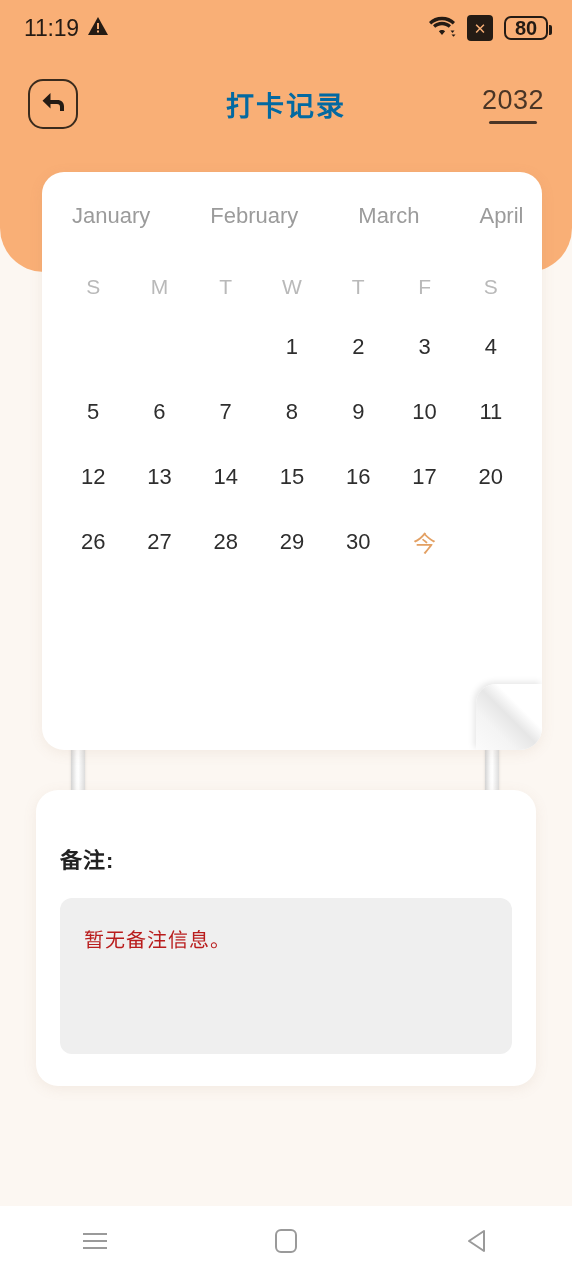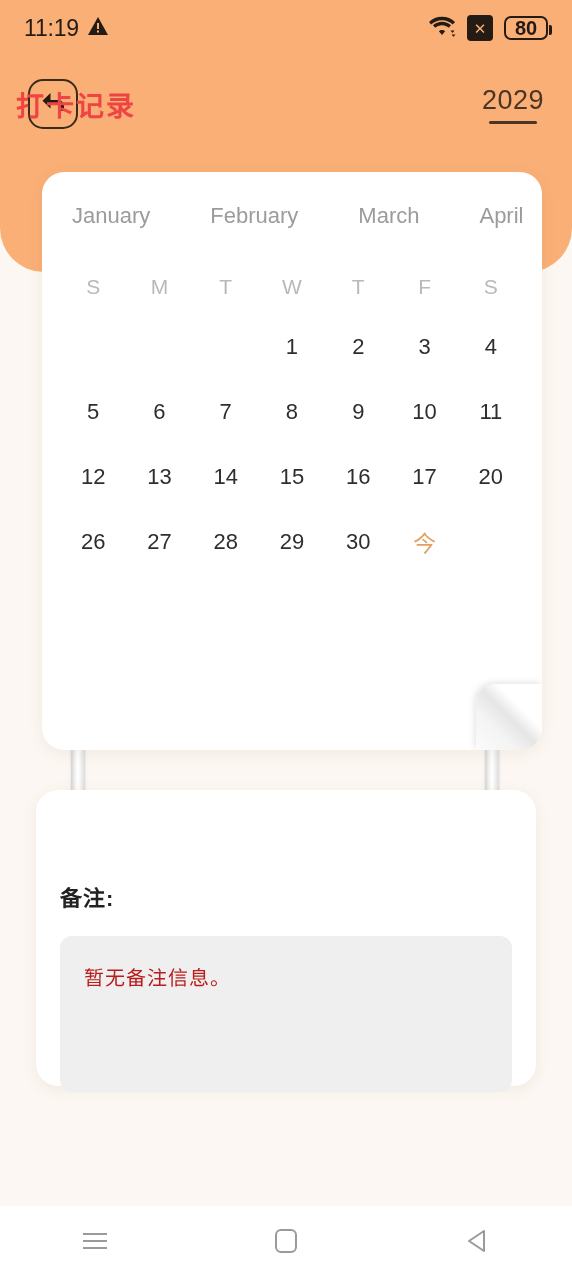--- a/index.html
+++ b/index.html
@@ -75,22 +75,23 @@
     z-index:6;
   }
   .back-btn {
     width:50px; height:50px;
     border:2px solid #3a2b1d;
     border-radius:15px;
     display:flex; align-items:center; justify-content:center;
     background:transparent; cursor:pointer;
   }
   .app-title {
-    position:absolute; left:16px; right:0;
-    font-size:28px; font-weight:bold; color:#ef4444;
+    position:absolute; left:0; right:0;
+    text-align:center;
+    font-size:28px; font-weight:bold; color:#0369a1;
     letter-spacing:2px;
     pointer-events:none;
   }
   .year-box {
     margin-left:auto;
     position:relative;
     display:flex; flex-direction:column; align-items:center;
     cursor:pointer;
   }
   .year-text {
@@ -175,21 +176,21 @@
   .rod::after  { bottom:0; }
 
   
   .remark-card {
     position:absolute; left:36px; top:790px;
     width:500px; height:296px;
     background:#FFFFFF;
     border-radius:22px;
     box-shadow:0 3px 14px rgba(160,120,90,0.10);
     z-index:3;
-    padding:90px 24px 24px 24px;
+    padding:52px 24px 24px 24px;
   }
   .remark-label {
     font-size:22px; font-weight:bold; color:#222;
     letter-spacing:1px;
     margin-bottom:24px;
   }
   .remark-box {
     width:100%; height:156px;
     background:#EFEFEF;
     border-radius:12px;
@@ -254,21 +255,21 @@
   <div class="app-bar">
     <div class="back-btn">
       <span>
         <svg width="28" height="26" viewBox="0 0 28 26">
           <path d="M11.5 4 L3.5 11.8 L11.5 19.6 L11.5 15 L18 15 C20 15 21 16 21 18 L21 22 L25 22 L25 17.5 C25 13.5 22.5 11 18.3 11 L11.5 11 Z" fill="#241b14"></path>
         </svg>
       </span>
     </div>
     <div class="app-title">打卡记录</div>
     <div class="year-box">
-      <span class="year-text">2029</span>
+      <span class="year-text">2032</span>
       <span class="year-underline"></span>
     </div>
   </div>
 
   <div class="cal-card">
     <div class="month-strip">
         <div class="month-tab active">January</div>
         <div class="month-tab">February</div>
         <div class="month-tab">March</div>
         <div class="month-tab">April</div>

